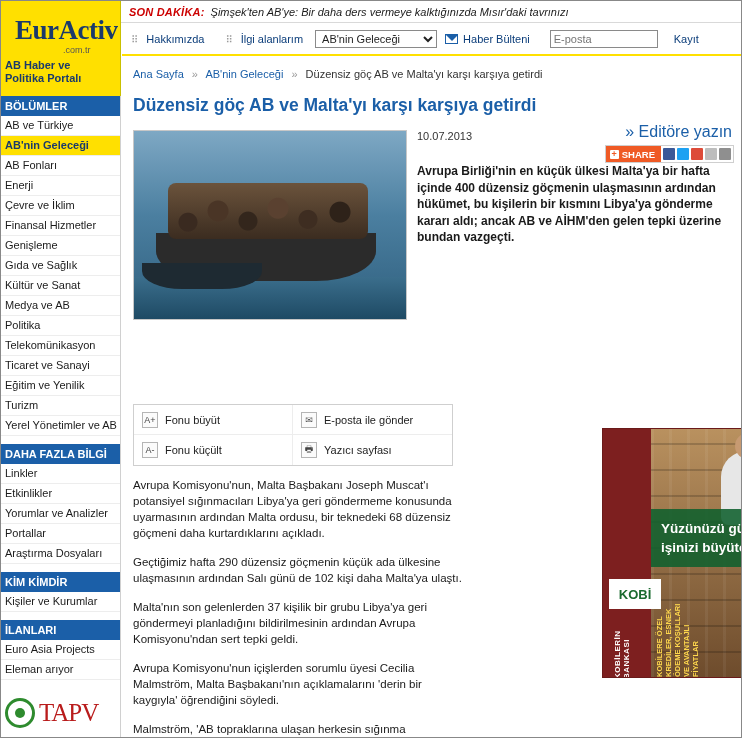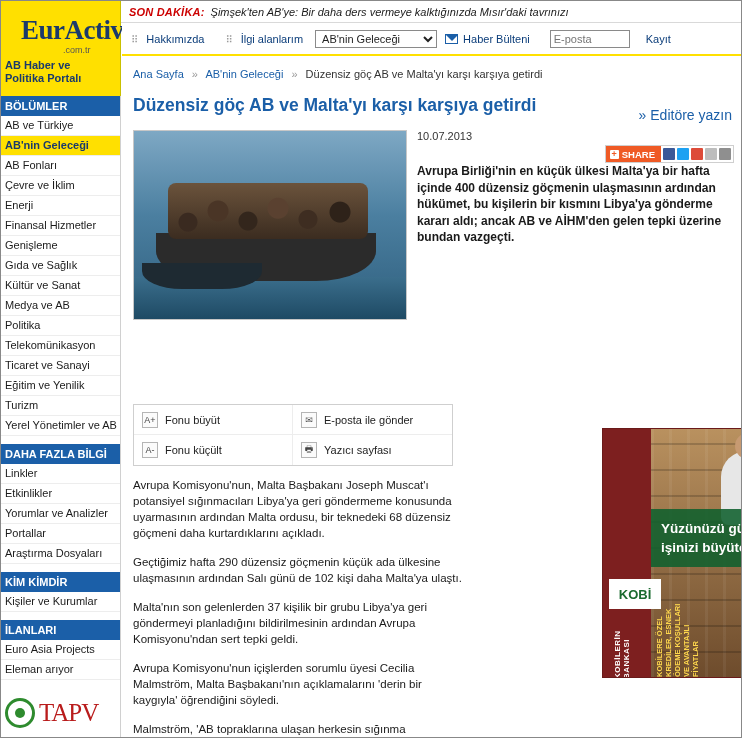--- a/index.html
+++ b/index.html
@@ -42,21 +42,21 @@
   .logo-block {
     position: absolute; top: 0; left: 0;
     width: 120px; height: 95px;
     background: #ffe000;
     border-right: 1px solid #c9c000;
   }
   .logo-text {
     position: absolute; top: 14px; left: 0; width: 100px;
     font-family: "Liberation Serif", serif;
     font-size: 27px; font-weight: bold; color: #1b3a6b;
-    text-align: left; padding-left: 20px;
+    text-align: left; padding-left: 14px;
     letter-spacing: -.5px;
   }
   .logo-dotcom {
     position: absolute; top: 44px; left: 62px;
     font-size: 9px; color: #555;
   }
   .logo-sub {
     position: absolute; top: 58px; left: 4px; width: 114px;
     font-size: 11px; font-weight: bold; color: #1b3a6b;
     line-height: 13px;
@@ -91,21 +91,21 @@
     position: relative; margin: 0 5px 0 8px;
   }
   .mail-icon::after {
     content: ""; position: absolute; top: 0; left: 0;
     width: 0; height: 0;
     border-left: 6.5px solid transparent;
     border-right: 6.5px solid transparent;
     border-top: 6px solid #1b5fa8;
   }
   .email-input {
-    width: 80px; height: 18px;
+    width: 108px; height: 18px;
     border: 1px solid #8a8a8a;
     font-size: 11px; color: #555;
     padding: 0 3px; margin-left: 8px;
     font-family: "Liberation Sans", sans-serif;
   }
   .kayit-btn {
     margin-left: 10px; color: #0b3d7a; font-size: 11px;
     background: none; border: none; cursor: pointer;
     font-family: "Liberation Sans", sans-serif;
   }
@@ -168,22 +168,22 @@
   .bc-sep { color: #999; margin: 0 5px; }
   .bc-current { color: #333; }
 
   .headline {
     margin: 14px 90px 0 11px;
     font-size: 17.5px; line-height: 22px;
     color: #1b5fa8; font-weight: bold;
   }
 
   .editor-link {
-    position: absolute; top: 48px; right: 10px;
-    font-size: 14px; color: #1b5fa8; text-decoration: none;
+    position: absolute; top: 64px; right: 10px;
+    font-size: 16px; color: #1b5fa8; text-decoration: none;
   }
 
   
   .share-row {
     position: absolute; top: 86px; right: 8px;
     display: flex; align-items: stretch;
     border: 1px solid #cfcfcf; background: #fff;
     height: 18px;
   }
   .share-btn {
@@ -360,22 +360,22 @@
     <a href="#" class="nav-link">Haber Bülteni</a>
     <input class="email-input" type="text" placeholder="E-posta" style="">
     <button class="kayit-btn">Kayıt</button>
   </div>
 
   <div class="sidebar">
     <div class="side-head">BÖLÜMLER</div>
     <div class="side-item">AB ve Türkiye</div>
     <div class="side-item active">AB'nin Geleceği</div>
     <div class="side-item">AB Fonları</div>
+    <div class="side-item">Enerji</div>
     <div class="side-item">Çevre ve İklim</div>
-    <div class="side-item">Enerji</div>
     <div class="side-item">Finansal Hizmetler</div>
     <div class="side-item">Genişleme</div>
     <div class="side-item">Gıda ve Sağlık</div>
     <div class="side-item">Kültür ve Sanat</div>
     <div class="side-item">Medya ve AB</div>
     <div class="side-item">Politika</div>
     <div class="side-item">Telekomünikasyon</div>
     <div class="side-item">Ticaret ve Sanayi</div>
     <div class="side-item">Eğitim ve Yenilik</div>
     <div class="side-item">Turizm</div>

